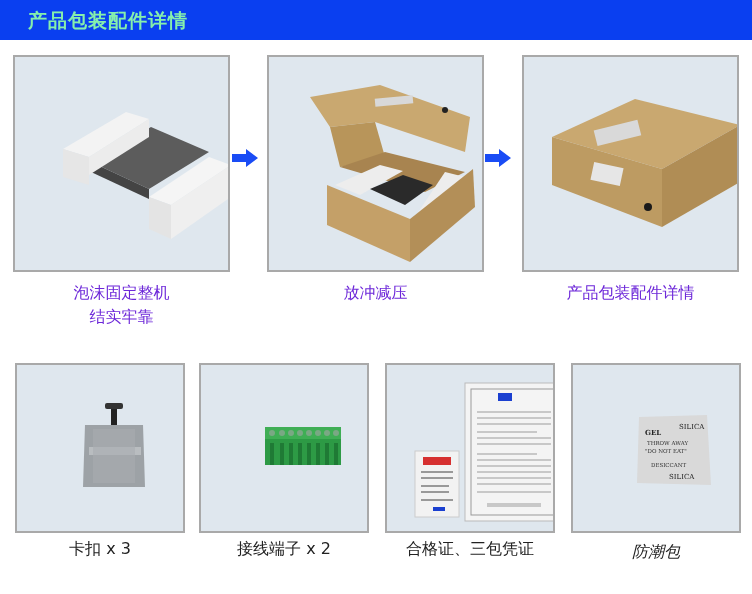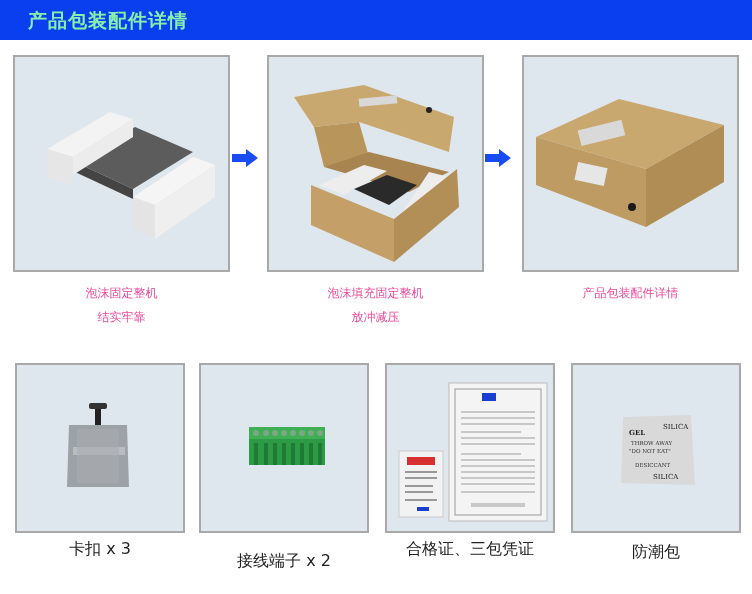--- a/index.html
+++ b/index.html
@@ -1,23 +1,23 @@
 <!DOCTYPE html>
 <html><head>
 <meta charset="utf-8">
 <style>
   html, body { margin: 0; padding: 0; background: #ffffff; }
   body { width: 752px; height: 594px; position: relative; overflow: hidden;
          font-family: "DejaVu Sans", "Liberation Sans", sans-serif; color: #222; }
   .header { position: absolute; left: 0; top: 0; width: 752px; height: 40px; background: #0a3ff0; }
   .header-title { position: absolute; left: 28px; top: 8px; color: #86efac; font-size: 19px;
                   font-weight: bold; letter-spacing: 1px; line-height: 24px; }
-  .panel { position: absolute; box-sizing: border-box; background: #dfe7ee; border: 2px solid #a9a9a9; overflow: hidden; }
+  .panel { position: absolute; box-sizing: border-box; background: #dfe7ee; border: 2px solid #a9a9a9; overflow: hidden; padding-left: 16px; }
   .arrow { position: absolute; width: 26px; height: 18px; }
-  .caption { position: absolute; text-align: center; font-size: 12px; line-height: 24px; color: #ec4899; }
+  .caption { position: absolute; text-align: center; font-size: 16px; line-height: 24px; color: #6d28d9; }
   .caption-small { position: absolute; text-align: center; font-size: 16px; line-height: 22px; color: #222; }
   svg { display: block; }
 </style>
 </head>
 <body>
 
 <div class="header">
   <div class="header-title">产品包装配件详情</div>
 </div>
 
@@ -72,21 +72,20 @@
     <rect x="52" y="108" width="30" height="18" fill="#e6e6e6" transform="rotate(12 67 117)"></rect>
     <circle cx="108" cy="150" r="4" fill="#1a1a1a"></circle>
   </svg>
 </div>
 
 <div class="caption" style="left:13px;top:281px;width:217px;">
   <div>泡沫固定整机</div>
   <div>结实牢靠</div>
 </div>
 <div class="caption" style="left:267px;top:281px;width:217px;">
-  <div>泡沫填充固定整机</div>
   <div>放冲减压</div>
 </div>
 <div class="caption" style="left:522px;top:281px;width:217px;">
   <div>产品包装配件详情</div>
 </div>
 
 <div class="panel" style="left:15px;top:363px;width:170px;height:170px;">
   <svg width="166" height="166" viewBox="0 0 166 166">
     <rect x="78" y="40" width="6" height="52" fill="#222"></rect>
     <rect x="72" y="38" width="18" height="6" rx="2" fill="#333"></rect>
@@ -160,15 +159,15 @@
     <text x="90" y="64" font-size="7" font-family="DejaVu Serif, serif" fill="#222">SILICA</text>
     <text x="56" y="70" font-size="7" font-family="DejaVu Serif, serif" fill="#222" font-weight="bold">GEL</text>
     <text x="58" y="80" font-size="5.5" font-family="DejaVu Serif, serif" fill="#333">THROW AWAY</text>
     <text x="56" y="88" font-size="5.5" font-family="DejaVu Serif, serif" fill="#333">"DO NOT EAT"</text>
     <text x="62" y="102" font-size="5.5" font-family="DejaVu Serif, serif" fill="#333">DESICCANT</text>
     <text x="80" y="114" font-size="7" font-family="DejaVu Serif, serif" fill="#222">SILICA</text>
   </svg>
 </div>
 
 <div class="caption-small" style="left:15px;top:538px;width:170px;">卡扣 x 3</div>
-<div class="caption-small" style="left:199px;top:538px;width:170px;margin-top:12px;">接线端子 x 2</div>
+<div class="caption-small" style="left:199px;top:538px;width:170px;">接线端子 x 2</div>
 <div class="caption-small" style="left:385px;top:538px;width:170px;">合格证、三包凭证</div>
-<div class="caption-small" style="left:571px;top:541px;width:170px;">防潮包</div>
+<div class="caption-small" style="left:571px;top:541px;width:170px;font-style:italic;">防潮包</div>
 
 </body></html>

